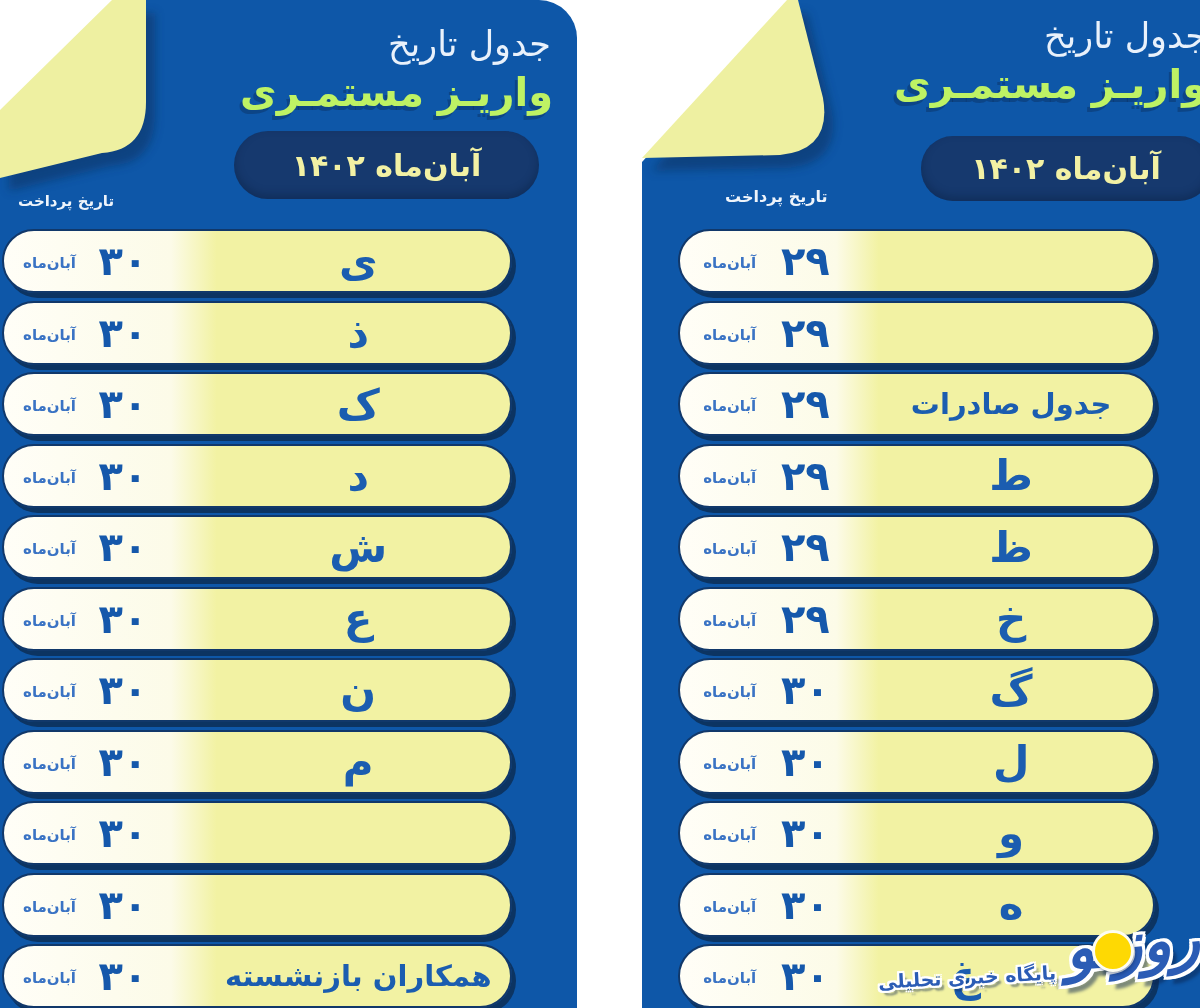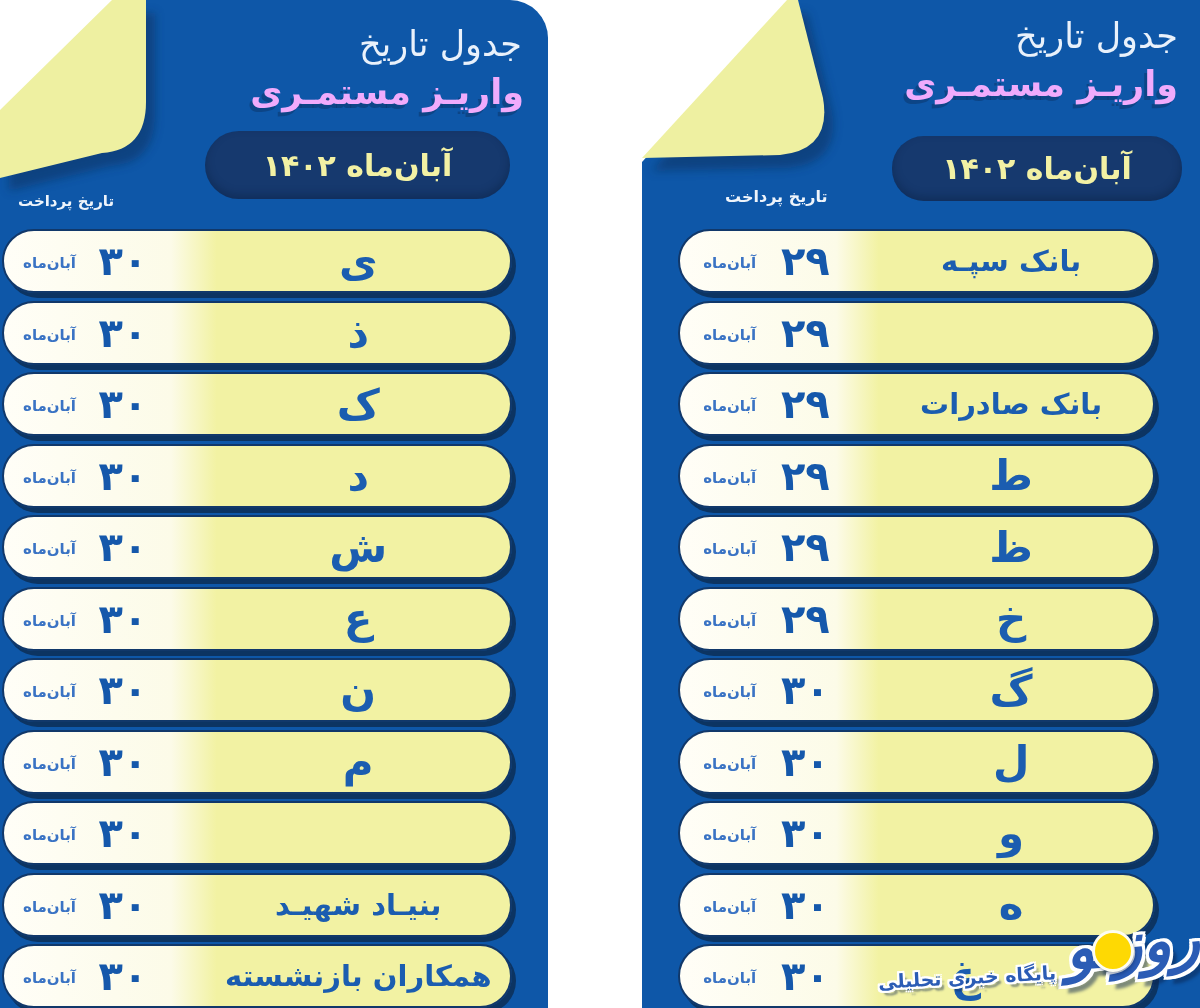--- a/index.html
+++ b/index.html
@@ -2,41 +2,41 @@
 <html lang="fa"><head>
 <meta charset="utf-8">
 <style>
   html,body{margin:0;padding:0;}
   body{
     width:1200px;height:1008px;position:relative;overflow:hidden;
     background:#ffffff;
     font-family:"DejaVu Sans",sans-serif;
   }
   .panel{
-    position:absolute;top:0;height:1008px;background:#0e57a8;
+    position:absolute;top:0;height:1008px;background:#0e57a8;padding-left:29px;
   }
   .panel-left{
     left:0;width:548px;
     border-radius:0 38px 0 0;
     clip-path:polygon(118px 0, 100% 0, 100% 100%, 0 100%, 0 116px);
   }
   .panel-right{
     left:642px;width:558px;
     clip-path:polygon(150px 0, 100% 0, 100% 100%, 0 100%, 0 162px);
   }
   .fold-svg{position:absolute;top:0;pointer-events:none;}
   .fold-svg.left{left:0;}
   .fold-svg.right{left:642px;}
 
   .title1{
     position:absolute;color:#e9f1fb;font-size:35px;line-height:48px;
     white-space:nowrap;direction:rtl;
   }
   .title2{
-    position:absolute;color:#f0abfc;font-size:35px;line-height:52px;font-weight:bold;
+    position:absolute;color:#bef264;font-size:40px;line-height:52px;font-weight:bold;
     white-space:nowrap;direction:rtl;
     text-shadow:-3px 4px 0 rgba(10,40,82,0.38);
   }
   .panel-left .title1{right:26px;top:20px;}
   .panel-left .title2{right:24px;top:66px;}
   .panel-right .title1{right:22px;top:12px;}
   .panel-right .title2{right:22px;top:58px;}
 
   .badge{
     position:absolute;background:#16396e;display:flex;align-items:center;justify-content:center;
@@ -175,21 +175,20 @@
     <div class="row-day">۳۰</div>
     <div class="row-month">آبان‌ماه</div>
   </div>
 
   <div class="row">
     <div class="row-day">۳۰</div>
     <div class="row-month">آبان‌ماه</div>
   </div>
 
   <div class="row">
-    <div class="row-label long">بنیـاد شهیـد</div>
     <div class="row-day">۳۰</div>
     <div class="row-month">آبان‌ماه</div>
   </div>
 
   <div class="row">
     <div class="row-label long">همکاران بازنشسته</div>
     <div class="row-day">۳۰</div>
     <div class="row-month">آبان‌ماه</div>
   </div>
 </div>
@@ -199,32 +198,31 @@
   <path d="M112,0 L146,0 L146,102 Q146,150 102,153 L0,178 L0,110 Z" fill="#eef0a1"></path>
 </svg>
 
 <section class="panel panel-right">
   <div class="title1">جدول تاریخ</div>
   <div class="title2">واریـز مستمـری</div>
   <div class="badge">آبان‌ماه ۱۴۰۲</div>
   <div class="col-label">تاریخ پرداخت</div>
   <div class="rows">
   <div class="row">
-    <div class="row-label long">بانک سپـه</div>
-    <div class="row-day">۲۹</div>
-    <div class="row-month">آبان‌ماه</div>
-  </div>
-
-  <div class="row">
-    <div class="row-day">۲۹</div>
-    <div class="row-month">آبان‌ماه</div>
-  </div>
-
-  <div class="row">
-    <div class="row-label long">بانک صادرات</div>
+    <div class="row-day">۲۹</div>
+    <div class="row-month">آبان‌ماه</div>
+  </div>
+
+  <div class="row">
+    <div class="row-day">۲۹</div>
+    <div class="row-month">آبان‌ماه</div>
+  </div>
+
+  <div class="row">
+    <div class="row-label long">جدول صادرات</div>
     <div class="row-day">۲۹</div>
     <div class="row-month">آبان‌ماه</div>
   </div>
 
   <div class="row">
     <div class="row-label">ط</div>
     <div class="row-day">۲۹</div>
     <div class="row-month">آبان‌ماه</div>
   </div>
 

